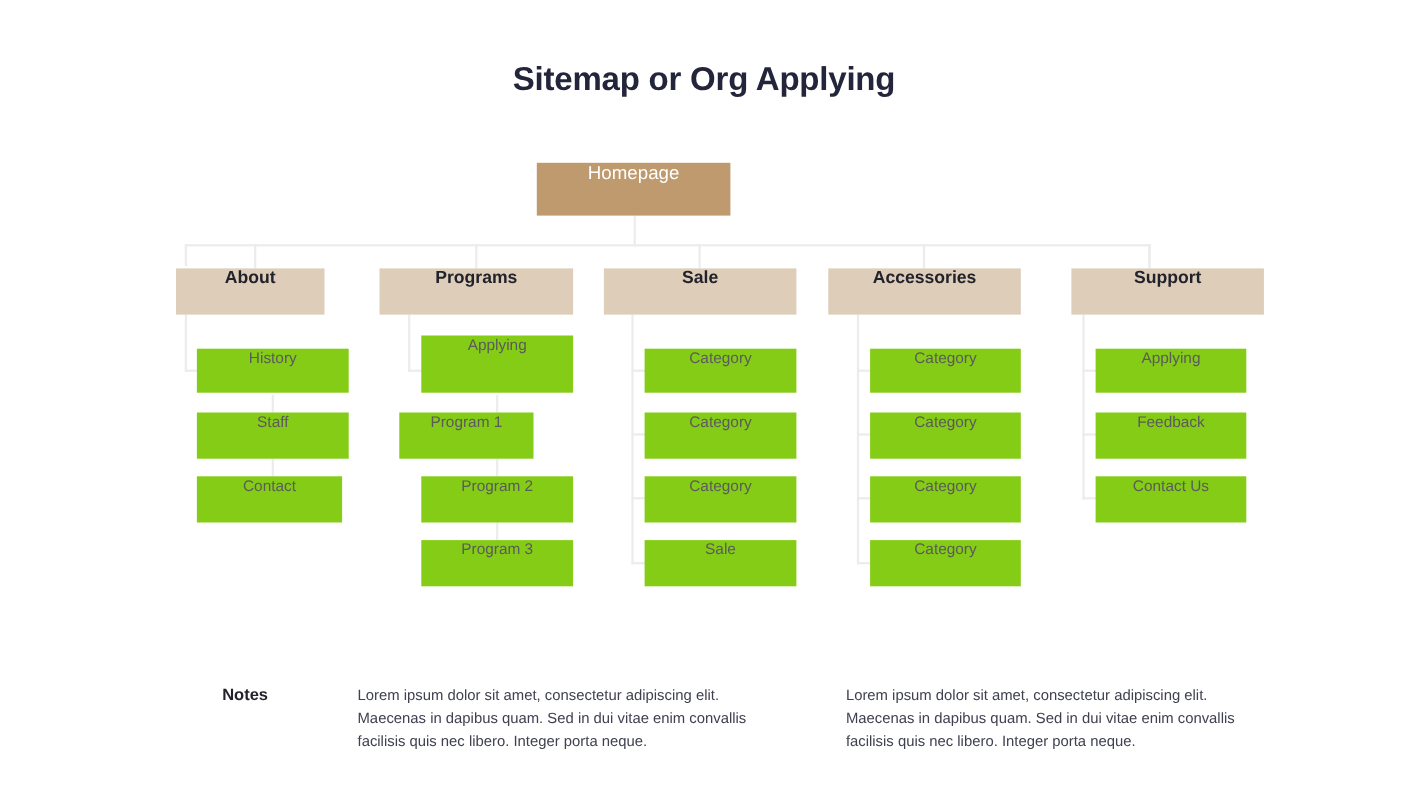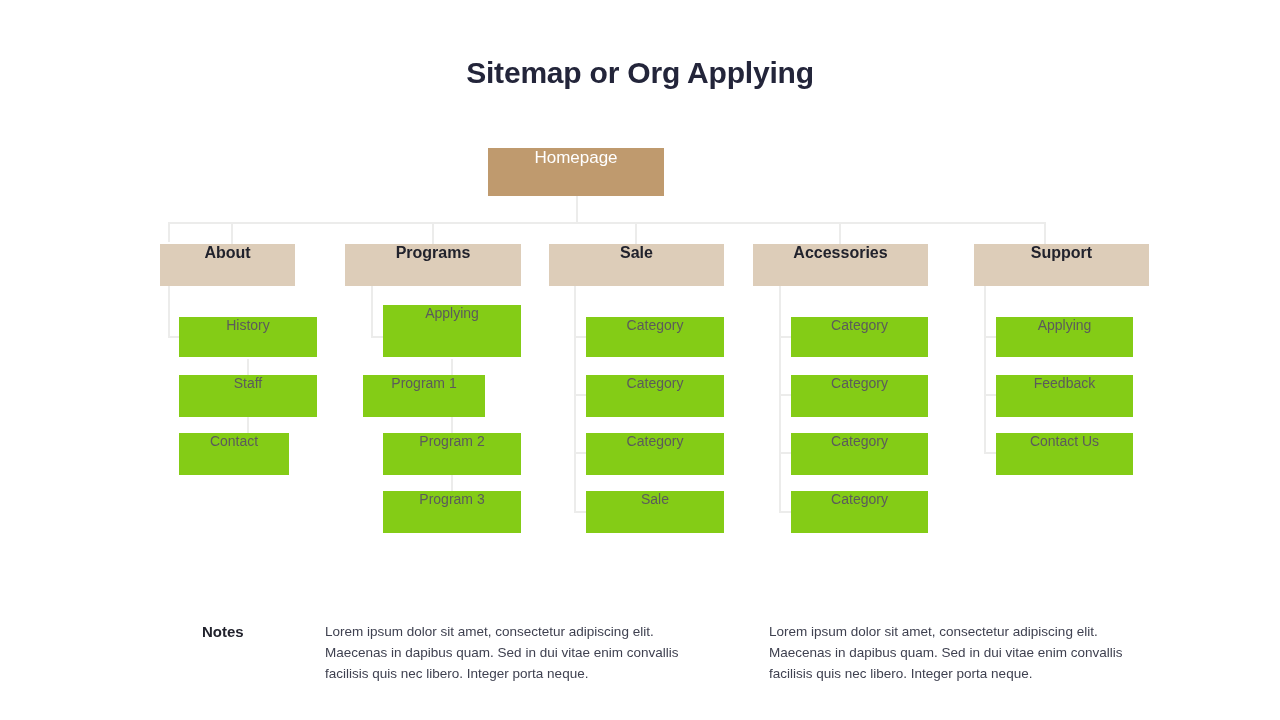--- a/index.html
+++ b/index.html
@@ -150,21 +150,21 @@
   <div class="node node-l2" style="left:974px; top:244px; width:175px; height:42px;">
     <span>Support</span>
   </div>
 
   <div class="node node-l3" style="left:179px; top:317px; width:138px; height:40px;">
     <span>History</span>
   </div>
   <div class="node node-l3" style="left:179px; top:375px; width:138px; height:42px;">
     <span>Staff</span>
   </div>
-  <div class="node node-l3" style="left:179px; top:433px; width:110px; height:42px;">
+  <div class="node node-l3" style="left:179px; top:433px; width:132px; height:42px;">
     <span>Contact</span>
   </div>
 
   <div class="node node-l3" style="left:383px; top:305px; width:138px; height:52px;">
     <span>Applying</span>
   </div>
   <div class="node node-l3" style="left:363px; top:375px; width:122px; height:42px;">
     <span>Program 1</span>
   </div>
   <div class="node node-l3" style="left:383px; top:433px; width:138px; height:42px;">

